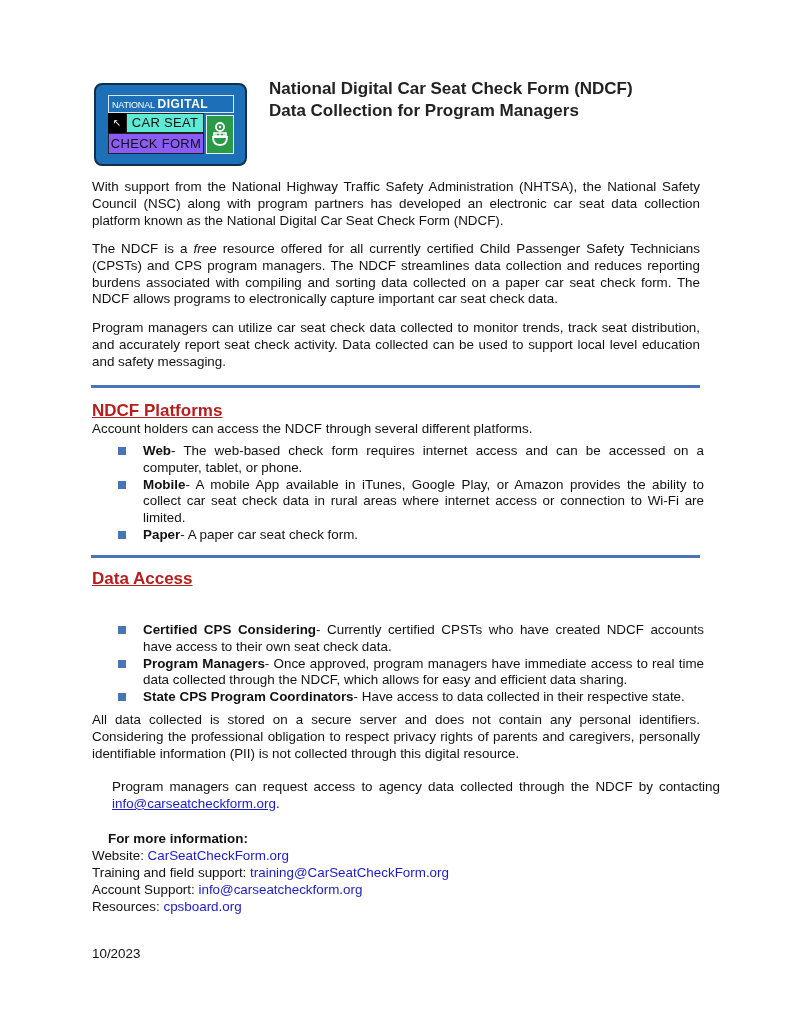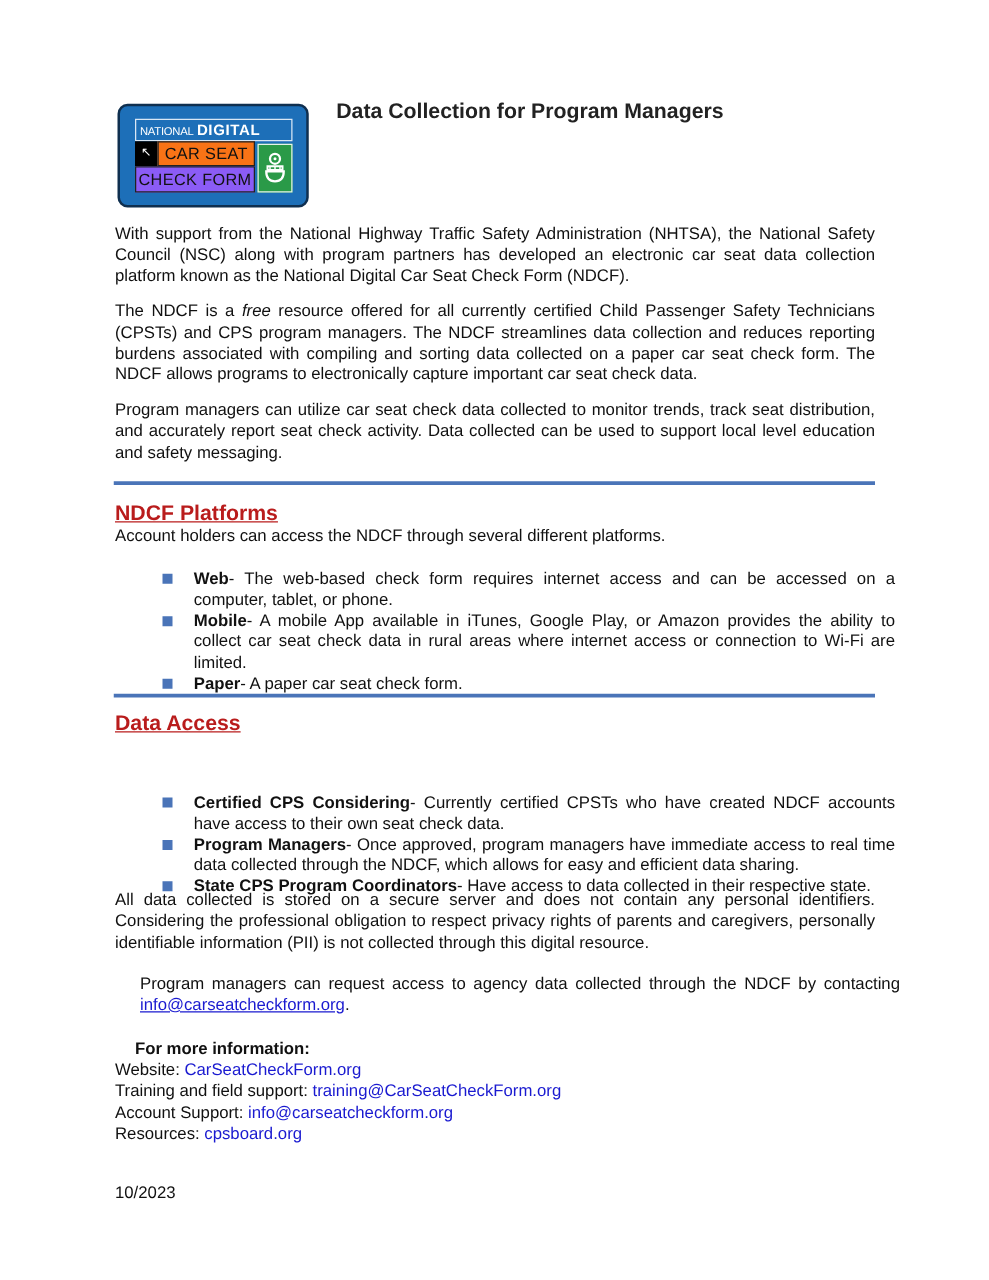--- a/index.html
+++ b/index.html
@@ -19,21 +19,21 @@
       position: absolute; left: 0; top: 0; width: 126px; height: 18px;
       background: #1d6fb8; color: #fff; border: 1px solid #d9e7f5; box-sizing: border-box;
       font-size: 10px; line-height: 16px; white-space: nowrap; padding-left: 3px;
       font-family: "Liberation Sans Narrow", "Liberation Sans", sans-serif;
     }
     .logo-top .n { font-size: 9px; letter-spacing: -0.2px; }
     .logo-top .d { font-weight: bold; font-size: 12px; letter-spacing: 0.5px; }
     .logo-row2 { position: absolute; left: 0; top: 18px; width: 96px; height: 20px; display: flex; }
     .logo-cursor { width: 18px; height: 20px; background: #000; color: #fff; font-size: 10px; line-height: 20px; text-align: center; }
     .logo-car {
-      flex: 1; background: #f97316; color: #111; border: 1px solid #222; box-sizing: border-box;
+      flex: 1; background: #5eead4; color: #111; border: 1px solid #222; box-sizing: border-box;
       font-size: 13px; line-height: 18px; text-align: center; letter-spacing: 0.3px;
     }
     .logo-check {
       position: absolute; left: 0; top: 38px; width: 96px; height: 21px; background: #8b5cf6; color: #111;
       border: 1px solid #222; box-sizing: border-box; font-size: 13px; line-height: 19px; text-align: center; letter-spacing: 0.3px;
     }
     .logo-seat {
       position: absolute; left: 98px; top: 20px; width: 28px; height: 39px; background: #2a9a48;
       border: 1px solid #e8f3ea; box-sizing: border-box; display: flex; align-items: center; justify-content: center;
     }
@@ -51,21 +51,21 @@
 
     .divider {
       position: absolute; left: 91px; width: 609px; height: 3px; background: #4a74b8;
     }
 
     .section-head {
       position: absolute; left: 92px; font-weight: bold; font-size: 17px; line-height: 20px;
       color: #b91c1c; text-decoration: underline;
     }
 
-    .bullets { position: absolute; left: 114px; width: 586px; margin: 16px; padding: 0; list-style: none; }
+    .bullets { position: absolute; left: 114px; width: 586px; margin: 4px; padding: 0; list-style: none; }
     .bullets li {
       position: relative; padding-left: 25px; font-size: 13.4px; line-height: 16.8px; text-align: justify;
     }
     .bullets li .sq {
       position: absolute; left: 0; top: 4px; width: 8px; height: 8px; background: #4a74b8;
     }
     .bullets li b { font-weight: bold; }
 
     a.link { color: #1a1ad0; text-decoration: none; }
     a.link.u { text-decoration: underline; }
@@ -97,20 +97,21 @@
           <circle cx="9" cy="6" r="1.2" fill="#fff"></circle>
           <path d="M3 12 h12 v3 h-12 z" fill="none" stroke="#fff" stroke-width="1.6"></path>
           <path d="M5 12 v3 M9 12 v3 M13 12 v3" stroke="#fff" stroke-width="1.2"></path>
           <path d="M2 16 q0 8 7 8 q7 0 7 -8 z" fill="none" stroke="#fff" stroke-width="1.8"></path>
         </svg>
       </div>
     </div>
   </div>
 
   <div class="title">
+    <div>National Digital Car Seat Check Form (NDCF)</div>
     <div>Data Collection for Program Managers</div>
   </div>
 
   <div class="para" style="top:179px;">With support from the National Highway Traffic Safety Administration (NHTSA), the National Safety Council (NSC) along with program partners has developed an electronic car seat data collection platform known as the National Digital Car Seat Check Form (NDCF).</div>
 
   <div class="para" style="top:241px;">
     <span>The NDCF is a </span><i>free</i><span> resource offered for all currently certified Child Passenger Safety Technicians (CPSTs) and CPS program managers. The NDCF streamlines data collection and reduces reporting burdens associated with compiling and sorting data collected on a paper car seat check form. The NDCF allows programs to electronically capture important car seat check data.</span>
   </div>
 
   <div class="para" style="top:320px;">Program managers can utilize car seat check data collected to monitor trends, track seat distribution, and accurately report seat check activity. Data collected can be used to support local level education and safety messaging.</div>

